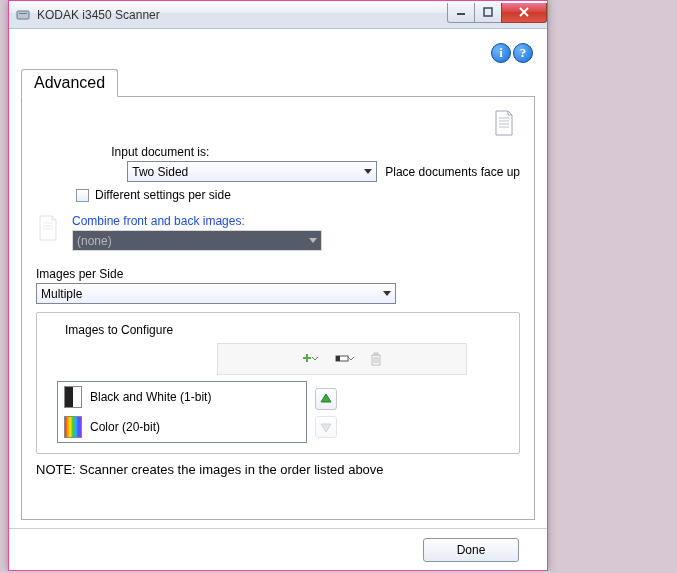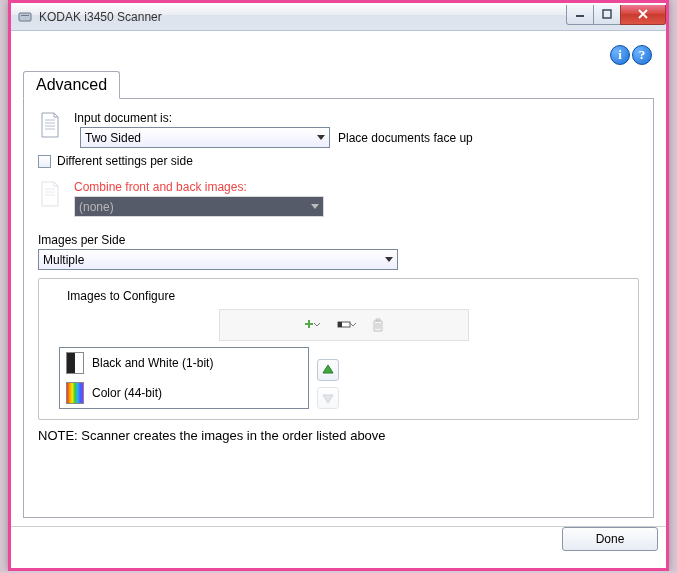--- a/index.html
+++ b/index.html
@@ -4,25 +4,25 @@
 <style>
   * { box-sizing: border-box; }
   body {
     margin: 0;
     font-family: "Segoe UI", Tahoma, sans-serif;
     font-size: 12px;
     background: #d8c8d4;
     overflow: hidden;
   }
   .window {
-    width: 661px;
+    width: 540px;
     height: 571px;
     margin: 0 0 0 8px;
     background: #fff;
-    border: 3px solid #ec4899;
+    border: 1px solid #ec4899;
     box-shadow: 0 0 8px rgba(0,0,0,0.3);
     display: flex;
     flex-direction: column;
   }
   .titlebar {
     height: 28px;
     background: linear-gradient(to bottom, #fdfdfe 0%, #e9ecf2 45%, #dde3ec 46%, #dfe5ee 100%);
     border-bottom: 1px solid #b9c4d4;
     display: flex;
     align-items: center;
@@ -105,21 +105,21 @@
     padding: 12px 14px;
     overflow:auto;
   }
   .row { display:flex; align-items:center; margin-bottom:6px; gap:8px; }
   .doc-icon {
     width:24px; height:28px;
     margin-right:4px;
     flex-shrink:0;
   }
   .label { font-size:12px; }
-  .disabled-label { color:#ef4444; }
+  .disabled-label { color:#1d4ed8; }
   .select {
     height:21px;
     border:1px solid #7a8a9a;
     background:linear-gradient(to bottom,#fff,#eef);
     font-size:12px;
     padding: 0 18px 0 4px;
     appearance:none;
     position:relative;
   }
   .select-wrap { position:relative; display:inline-block; }
@@ -127,21 +127,21 @@
     content:"";
     position:absolute;
     right:5px; top:8px;
     border-left:4px solid transparent;
     border-right:4px solid transparent;
     border-top:5px solid #333;
     pointer-events:none;
   }
   .select-wrap.disabled::after { border-top-color:#bbb; }
   .select.disabled { background:#0f172a; color:#9a9a9a; border-color:#c8c8c8; }
-  .checkbox-row { display:flex; align-items:center; gap:6px; margin-top:4px; margin-bottom:12px;}
+  .checkbox-row { display:flex; align-items:center; gap:6px; margin-left:40px; margin-top:4px; margin-bottom:12px;}
   .chk {
     width:13px; height:13px; border:1px solid #8a97aa; background:linear-gradient(to bottom,#fff,#eaf0f8);
   }
   .section-sep { height:10px; }
   .fieldset {
     border:1px solid #c4c4c4;
     border-radius:2px;
     padding: 10px 10px 10px 20px;
     margin-top:8px;
   }
@@ -162,21 +162,21 @@
     border:1px solid #e0e0e0;
     padding:4px;
     margin-left:0;
   }
   .tbtn {
     width:22px; height:22px;
     display:flex; align-items:center; justify-content:center;
     border:1px solid transparent;
   }
   .tbtn.dd { width:30px; }
-  .listarea { display:flex; gap:8px; align-items:flex-end;}
+  .listarea { display:flex; gap:8px; align-items:center;}
   .listbox {
     width:250px;
     border:1px solid #7a8a9a;
     background:#fff;
   }
   .listitem {
     display:flex; align-items:center;
     gap:8px;
     padding:4px 6px;
   }
@@ -194,23 +194,23 @@
     background:linear-gradient(to bottom,#fdfdfe,#eef2f8);
     display:flex; align-items:center; justify-content:center;
     border-radius:3px;
   }
   .arrow-btn.disabled { opacity:0.45; }
   .note { margin-top:8px; font-size:13px; }
   .footer {
     height:42px;
     border-top:1px solid #cfcfcf;
     display:flex;
-    align-items:flex-start;
+    align-items:center;
     justify-content:flex-end;
-    padding: 0 8px;
+    padding: 0 28px;
     background:#fff;
   }
   .btn {
     min-width:96px;
     height:24px;
     border:1px solid #8a97aa;
     background:linear-gradient(to bottom,#fdfdfe,#e7ecf4);
     border-radius:3px;
     font-size:12px;
     padding:0 14px;
@@ -255,34 +255,34 @@
       <div class="info-btn">i</div>
       <div class="info-btn">?</div>
     </div>
 
     <div class="tab-strip">
       <div class="tab">Advanced</div>
     </div>
 
     <div class="tab-body">
 
-      <div class="row" style="align-items:flex-start;">
+      <div class="row" style="align-items:flex-end;flex-direction:column;">
         <span class="doc-icon">
           <svg width="24" height="28" viewBox="0 0 24 28">
               <path d="M4 2 h12 l4 4 v20 h-16 z" fill="#fff" stroke="#9aa6b4"></path>
               <path d="M16 2 v4 h4" fill="none" stroke="#9aa6b4"></path>
               <line x1="7" y1="9" x2="17" y2="9" stroke="#b8c0cc"></line>
               <line x1="7" y1="12" x2="17" y2="12" stroke="#b8c0cc"></line>
               <line x1="7" y1="15" x2="17" y2="15" stroke="#b8c0cc"></line>
               <line x1="7" y1="18" x2="17" y2="18" stroke="#b8c0cc"></line>
             </svg>
         </span>
         <div style="flex:1;">
           <div class="label">Input document is:</div>
-          <div class="row" style="margin:2px 0 0 6px;">
+          <div class="row" style="margin:2px 0 0 16px;">
             <span class="select-wrap">
               <select class="select" style="width:250px;">
                 <option>Two Sided</option>
               </select>
             </span>
             <span class="label">Place documents face up</span>
           </div>
         </div>
       </div>
 
@@ -352,21 +352,21 @@
         </div>
 
         <div class="listarea">
           <div class="listbox">
             <div class="listitem">
               <span class="thumb bw"></span>
               <span>Black and White (1-bit)</span>
             </div>
             <div class="listitem">
               <span class="thumb color"></span>
-              <span>Color (44-bit)</span>
+              <span>Color (20-bit)</span>
             </div>
           </div>
           <div class="arrow-col">
             <div class="arrow-btn">
               <svg width="14" height="14">
                   <path d="M7 2 L12 10 H2 Z" fill="#3da93d" stroke="#2a7a2a"></path>
                 </svg>
             </div>
             <div class="arrow-btn disabled">
               <svg width="14" height="14">

